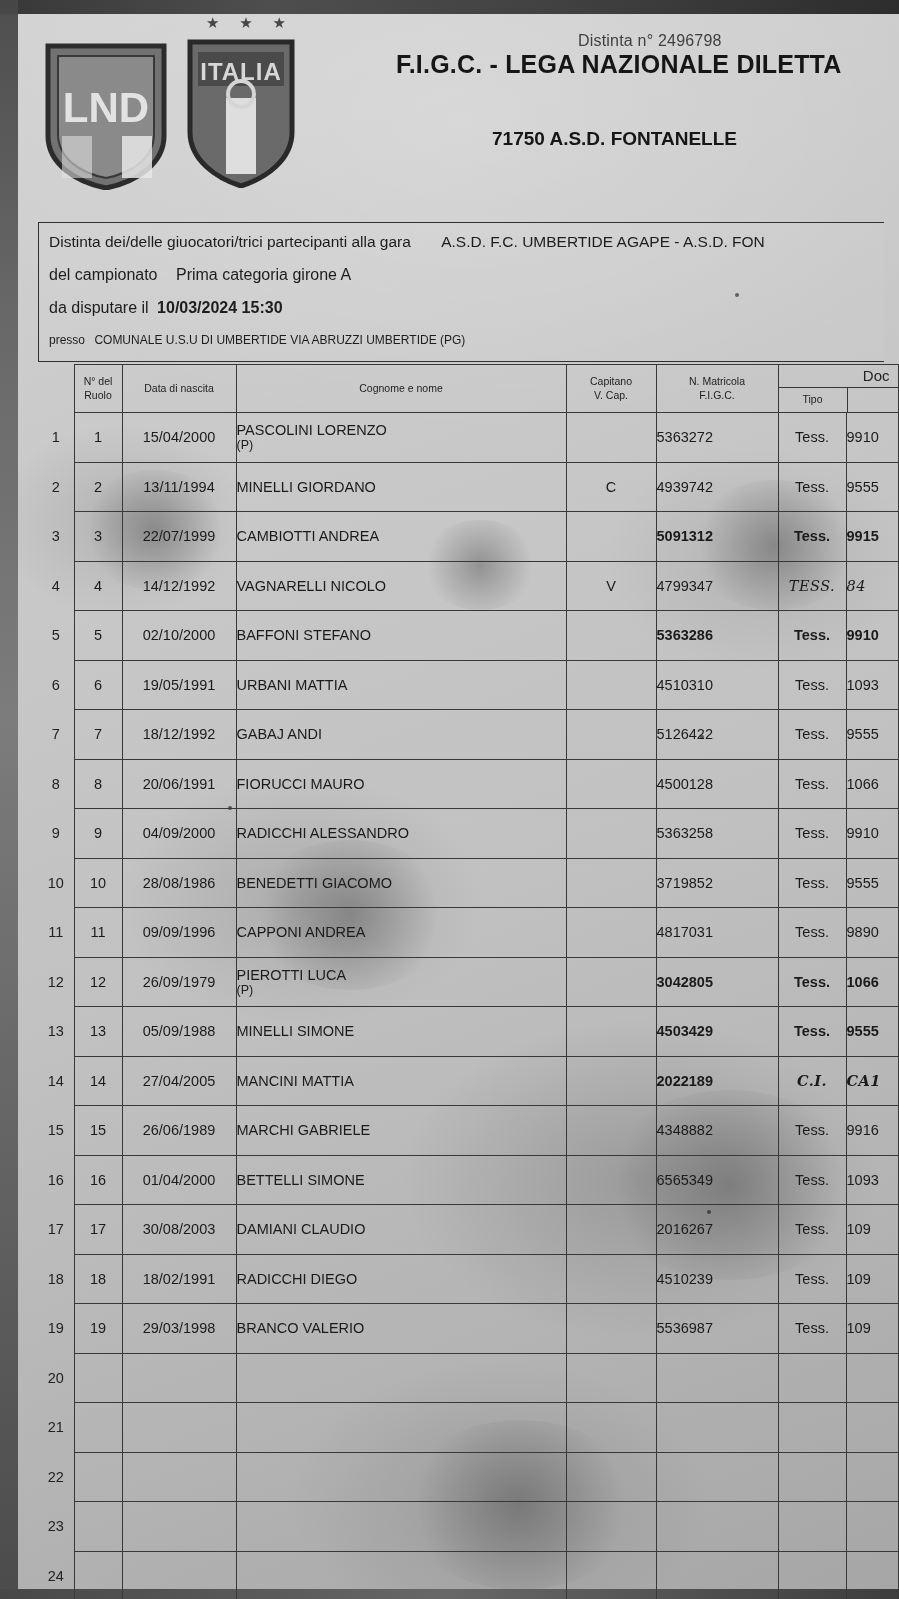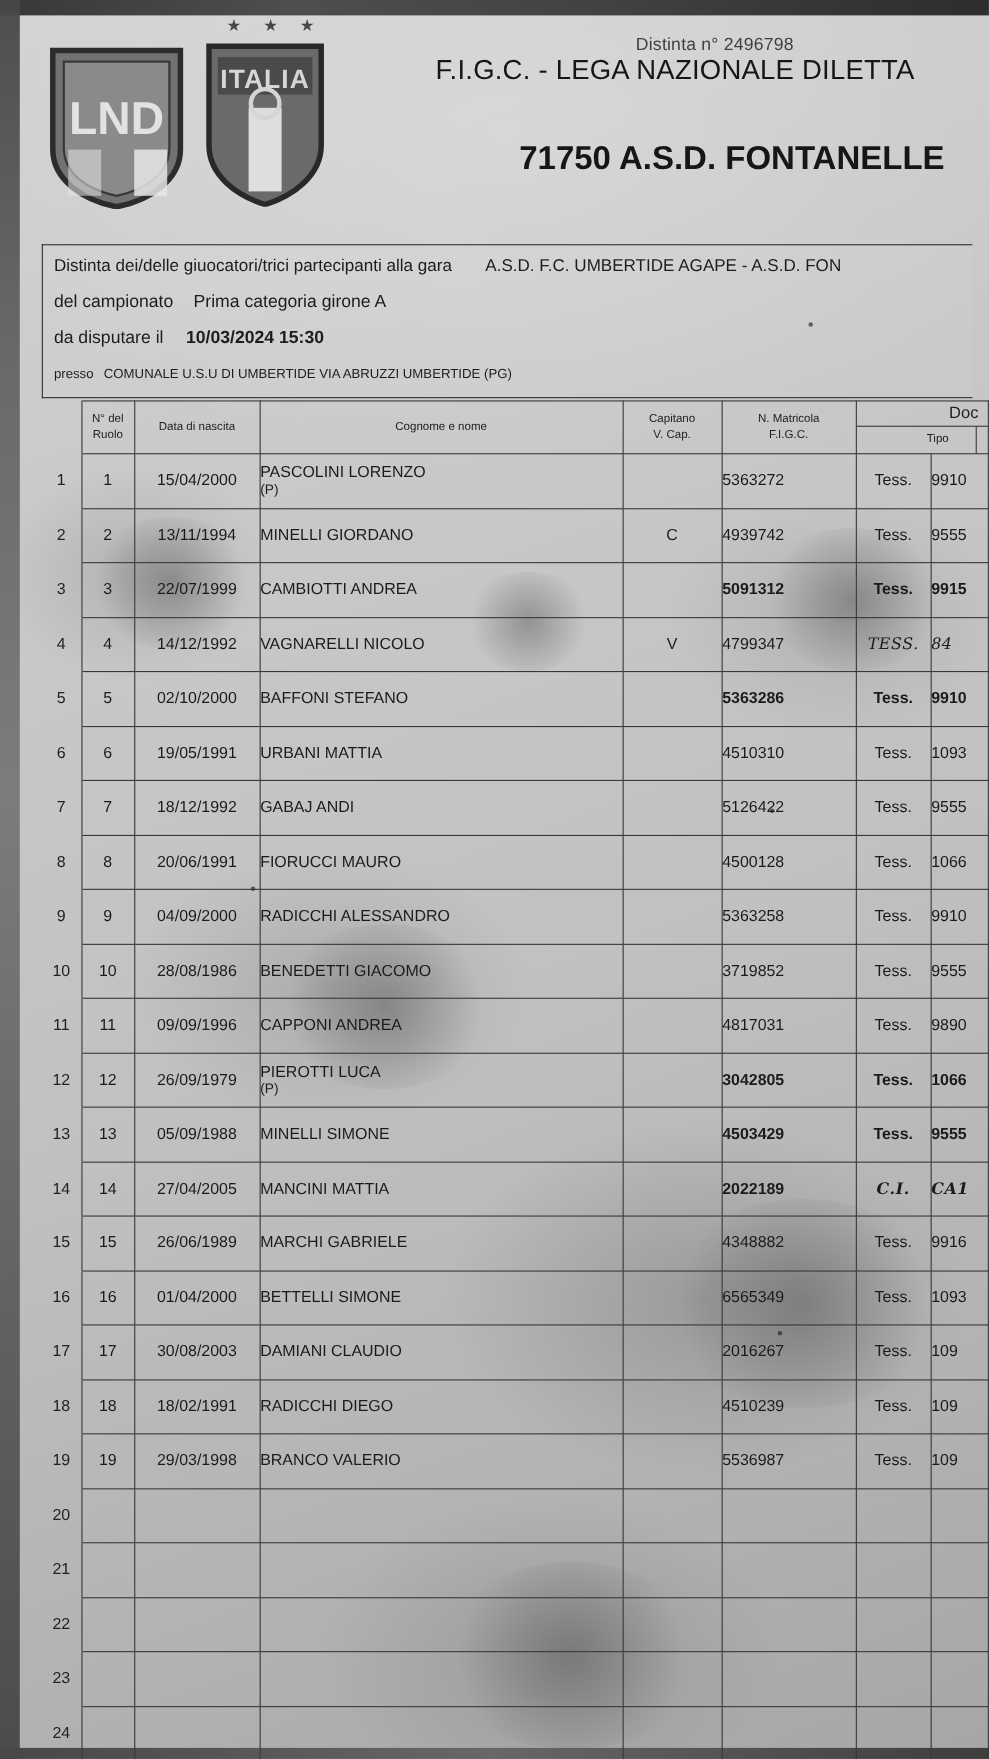--- a/index.html
+++ b/index.html
@@ -54,29 +54,29 @@
     left: 578px; top: 20px;
     font-size: 16px;
     color: #0c4a6e;
     letter-spacing: .2px;
     margin-top: 12px;
   }
   .figc-line {
     position: absolute;
     left: 396px; top: 50px;
     font-size: 25px;
-    font-weight: normal;
+    font-weight: bold;
     color: #17160f;
     white-space: nowrap;
     letter-spacing: .2px;
   }
   .club-line {
     position: absolute;
-    left: 472px; top: 128px;
-    font-size: 30px;
+    left: 492px; top: 128px;
+    font-size: 19px;
     font-weight: bold;
     color: #17160f;
     white-space: nowrap;
   }
 
   
   .logo-lnd {
     position: absolute;
     left: 44px; top: 40px;
     width: 124px; height: 150px;
@@ -108,21 +108,21 @@
   .intro .line {
     position: absolute;
     color: #1e1d1b;
     white-space: nowrap;
   }
   .l1 { left: 10px; top: 10px; font-size: 15.5px; }
   .l1 .val { margin-left: 26px; }
   .l2 { left: 10px; top: 43px; font-size: 16px; }
   .l2 .val { margin-left: 14px; }
   .l3 { left: 10px; top: 76px; font-size: 16px; }
-  .l3 .val { margin-left: 16px; font-weight: 600; text-align: right; }
+  .l3 .val { margin-left: 4px; font-weight: 600; text-align: right; }
   .l4 { left: 10px; top: 110px; font-size: 12px; }
   .l4 .val { margin-left: 6px; }
 
   
   .tbl {
     position: absolute;
     left: 38px; top: 364px;
     width: 860px;
     border-collapse: collapse;
     table-layout: fixed;
@@ -302,21 +302,21 @@
           <div>Capitano</div>
           <div>V. Cap.</div>
         </th>
         <th>
           <div>N. Matricola</div>
           <div>F.I.G.C.</div>
         </th>
         <th colspan="2" style="padding:0;">
           <div class="th-doc-top" style="border-bottom:1px solid #3a3835;display:flex;align-items:center;justify-content:flex-end;padding-right:8px;">Doc</div>
           <div style="display:flex;">
-            <div class="th-tipo" style="width:68px;border-right:1px solid #3a3835;display:flex;align-items:center;justify-content:center;padding-left:40px;">Tipo</div>
+            <div class="th-tipo" style="width:68px;border-right:1px solid #3a3835;display:flex;align-items:center;justify-content:center;">Tipo</div>
             <div class="th-tipo" style="flex:1;"></div>
           </div>
         </th>
       </tr>
     </thead>
     <tbody>
         <tr>
           <td class="idx-cell">1</td>
           <td class="num-cell">1</td>
           <td class="date-cell">15/04/2000</td>

